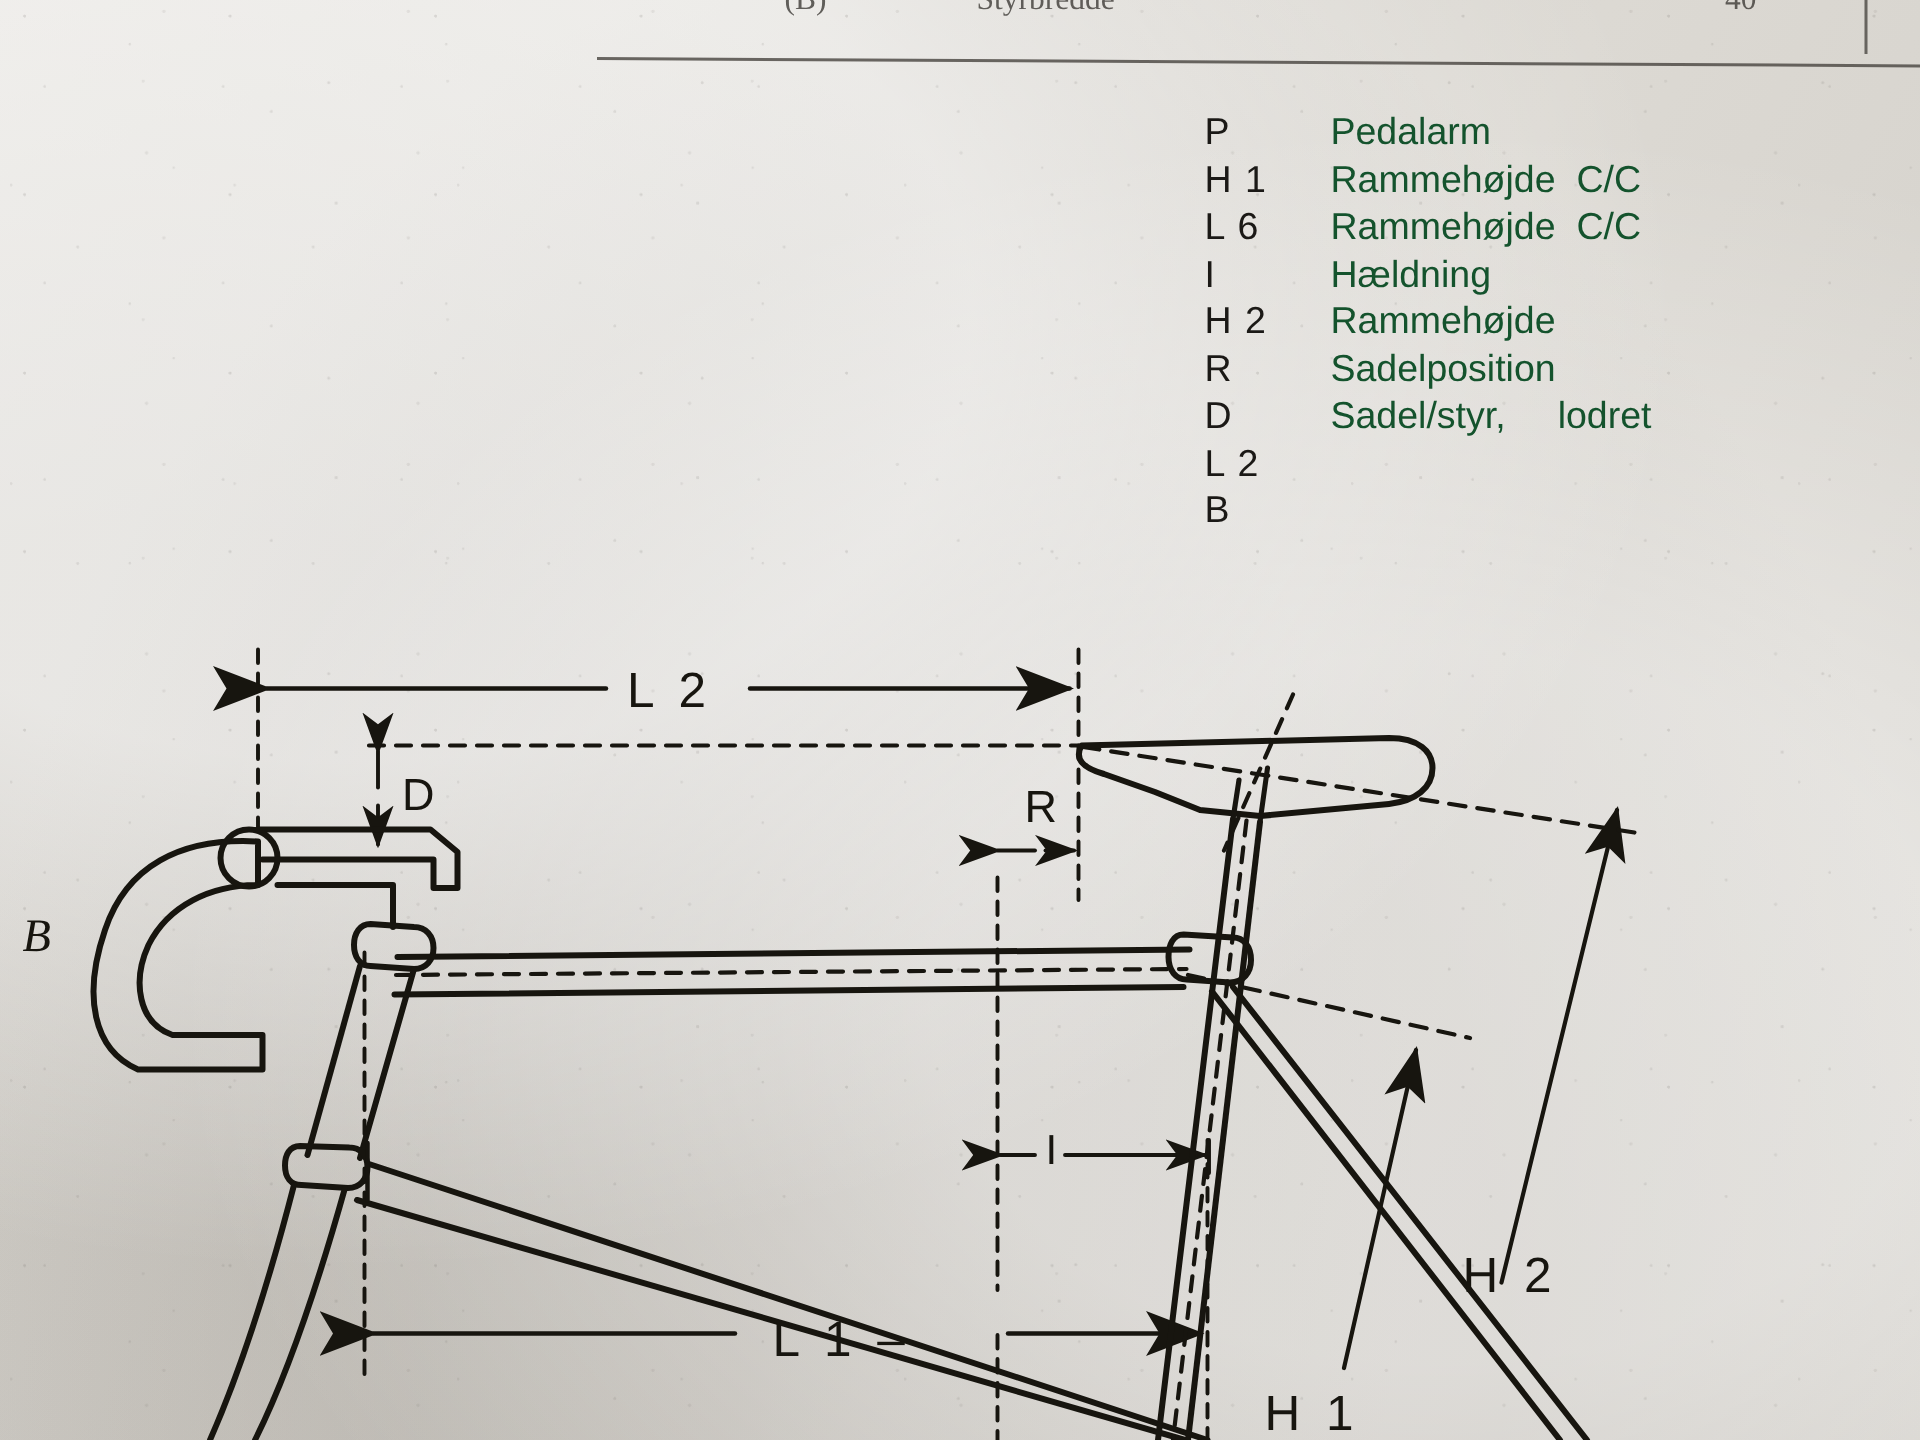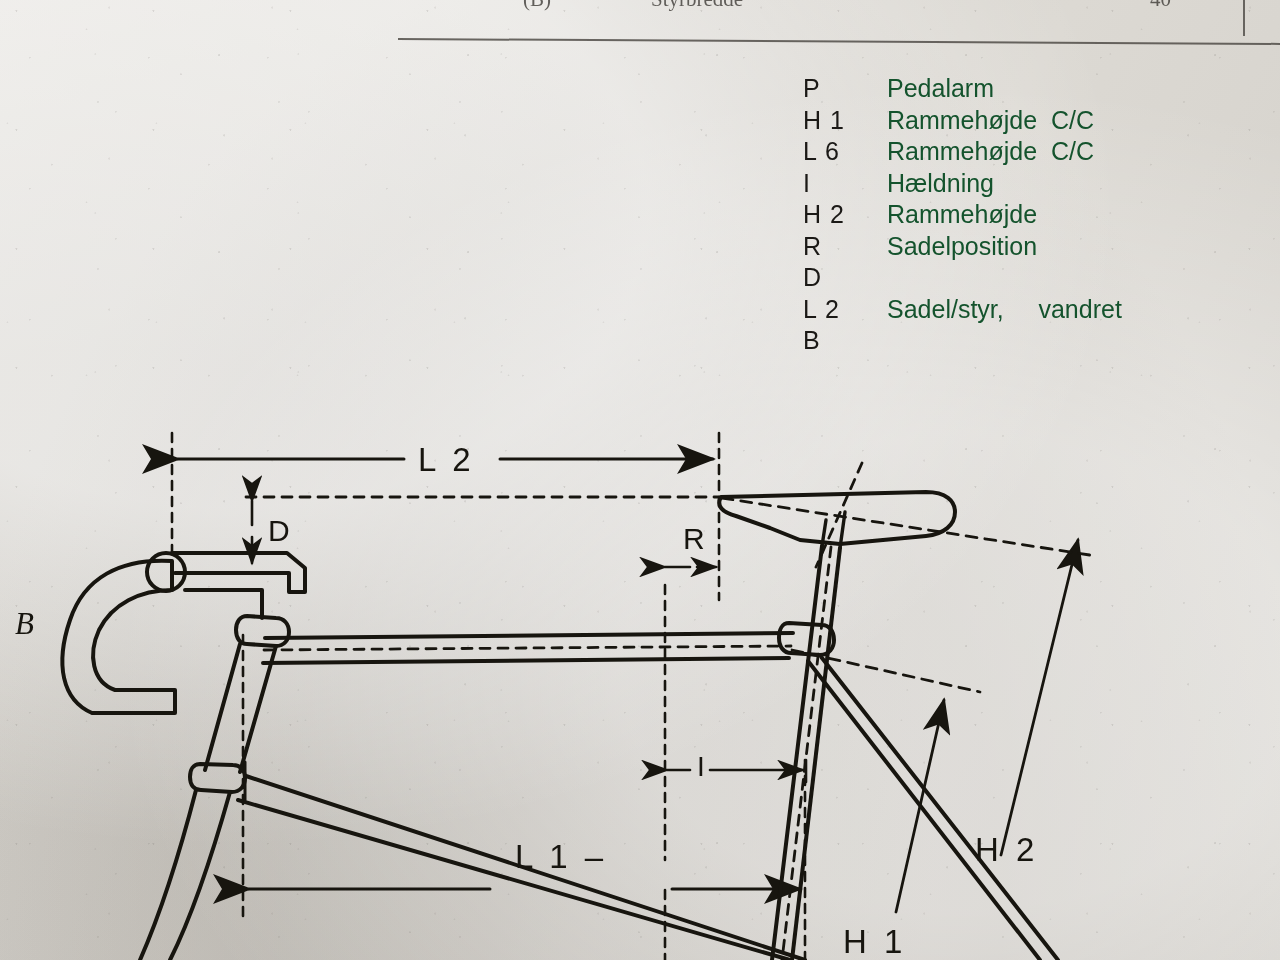--- a/index.html
+++ b/index.html
@@ -82,21 +82,21 @@
   .dim{
     position:absolute;color:#17150f;
     font-size:30px;font-weight:400;letter-spacing:2px;
     line-height:1;
   }
   #lbl-L2{left:418px;top:443px;font-size:33px;letter-spacing:4px;}
   #lbl-D {left:268px;top:516px;font-size:30px;}
   #lbl-R {left:683px;top:524px;font-size:30px;}
   #lbl-B {left:15px;top:608px;font-size:31px;font-family:"Liberation Serif",serif;font-style:italic;}
   #lbl-I {left:697px;top:753px;font-size:28px;}
-  #lbl-L1{left:515px;top:840px;font-size:33px;letter-spacing:4px;}
+  #lbl-L1{left:515px;top:876px;font-size:33px;letter-spacing:4px;}
   #lbl-H1{left:843px;top:925px;font-size:33px;letter-spacing:4px;}
   #lbl-H2{left:975px;top:833px;font-size:33px;letter-spacing:4px;}
 </style>
 </head>
 <body>
 
 <div id="paper"></div>
 <div id="speckle"></div>
 
 <div id="table-frag">
@@ -129,24 +129,24 @@
   <div class="leg-row">
     <span class="leg-sym">H 2</span>
     <span class="leg-desc">Rammehøjde</span>
   </div>
   <div class="leg-row">
     <span class="leg-sym">R</span>
     <span class="leg-desc">Sadelposition</span>
   </div>
   <div class="leg-row">
     <span class="leg-sym">D</span>
+    <span class="leg-desc">Sadel/styr,     lodret</span>
   </div>
   <div class="leg-row">
     <span class="leg-sym">L 2</span>
-    <span class="leg-desc">Sadel/styr,     vandret</span>
   </div>
   <div class="leg-row">
     <span class="leg-sym">B</span>
   </div>
 </div>
 
 <svg id="drawing" viewBox="0 0 1280 960">
   <defs>
     <marker id="ah" markerWidth="13" markerHeight="10" refX="12" refY="5" orient="auto">
       <path d="M0,0 L13,5 L0,10 L3,5 Z" fill="#17150f"></path>

